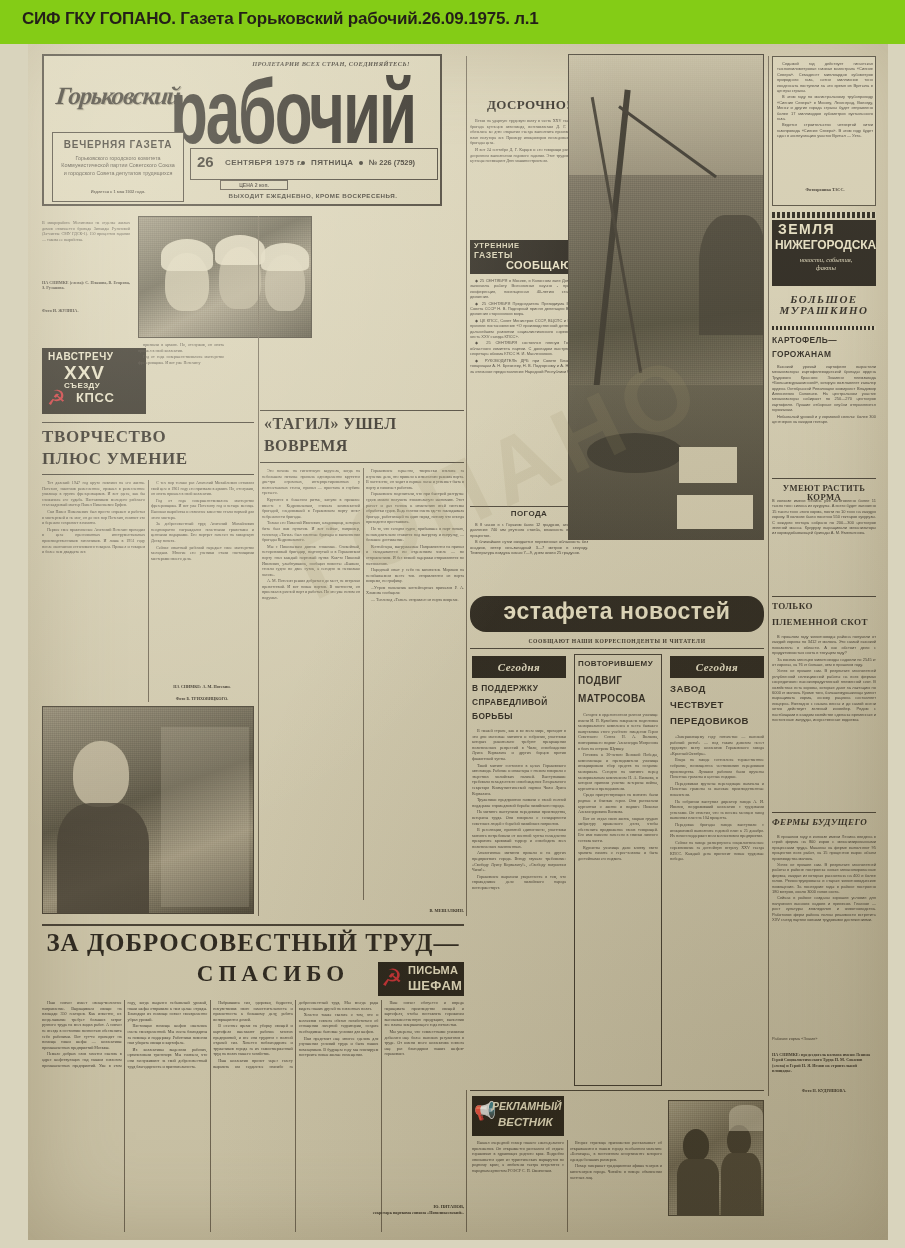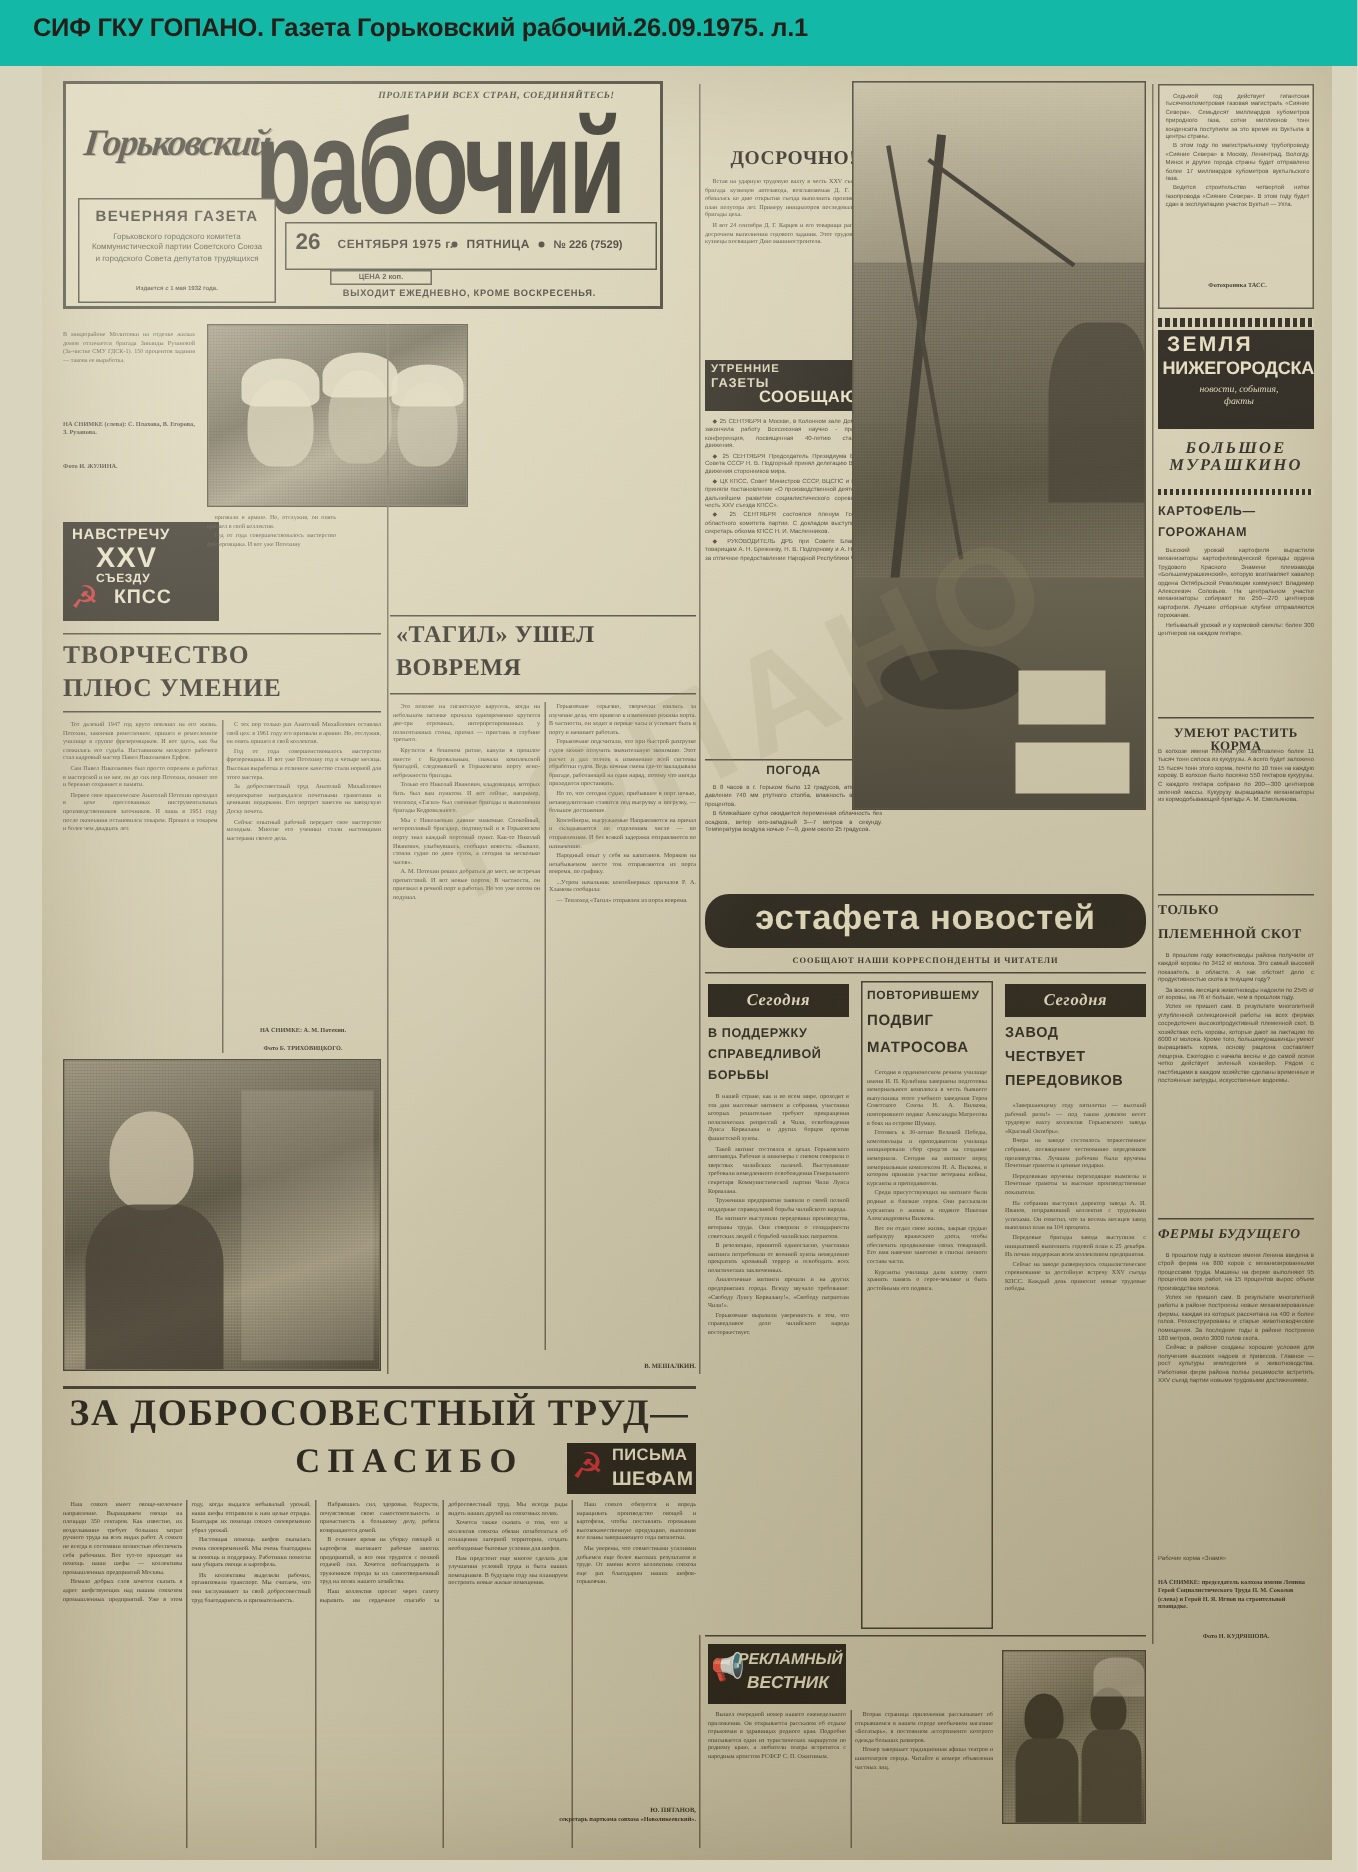--- a/index.html
+++ b/index.html
@@ -7,21 +7,21 @@
   body{
     width:905px;height:1248px;overflow:hidden;
     background:#d9d4bd;
     font-family:"Liberation Serif", serif;
     color:#2a2620;
     position:relative;
   }
   
   #archive-header{
     position:absolute;left:0;top:0;width:905px;height:44px;
-    background:#14b8a6;
+    background:#84cc16;
   }
   #archive-header .txt{
     position:absolute;left:22px;top:9px;
     font-family:"Liberation Sans", sans-serif;
     font-size:17px;font-weight:700;letter-spacing:-0.2px;
     color:#241f19;white-space:nowrap;
   }
   
   #sheet{
     position:absolute;left:28px;top:44px;width:860px;height:1196px;

